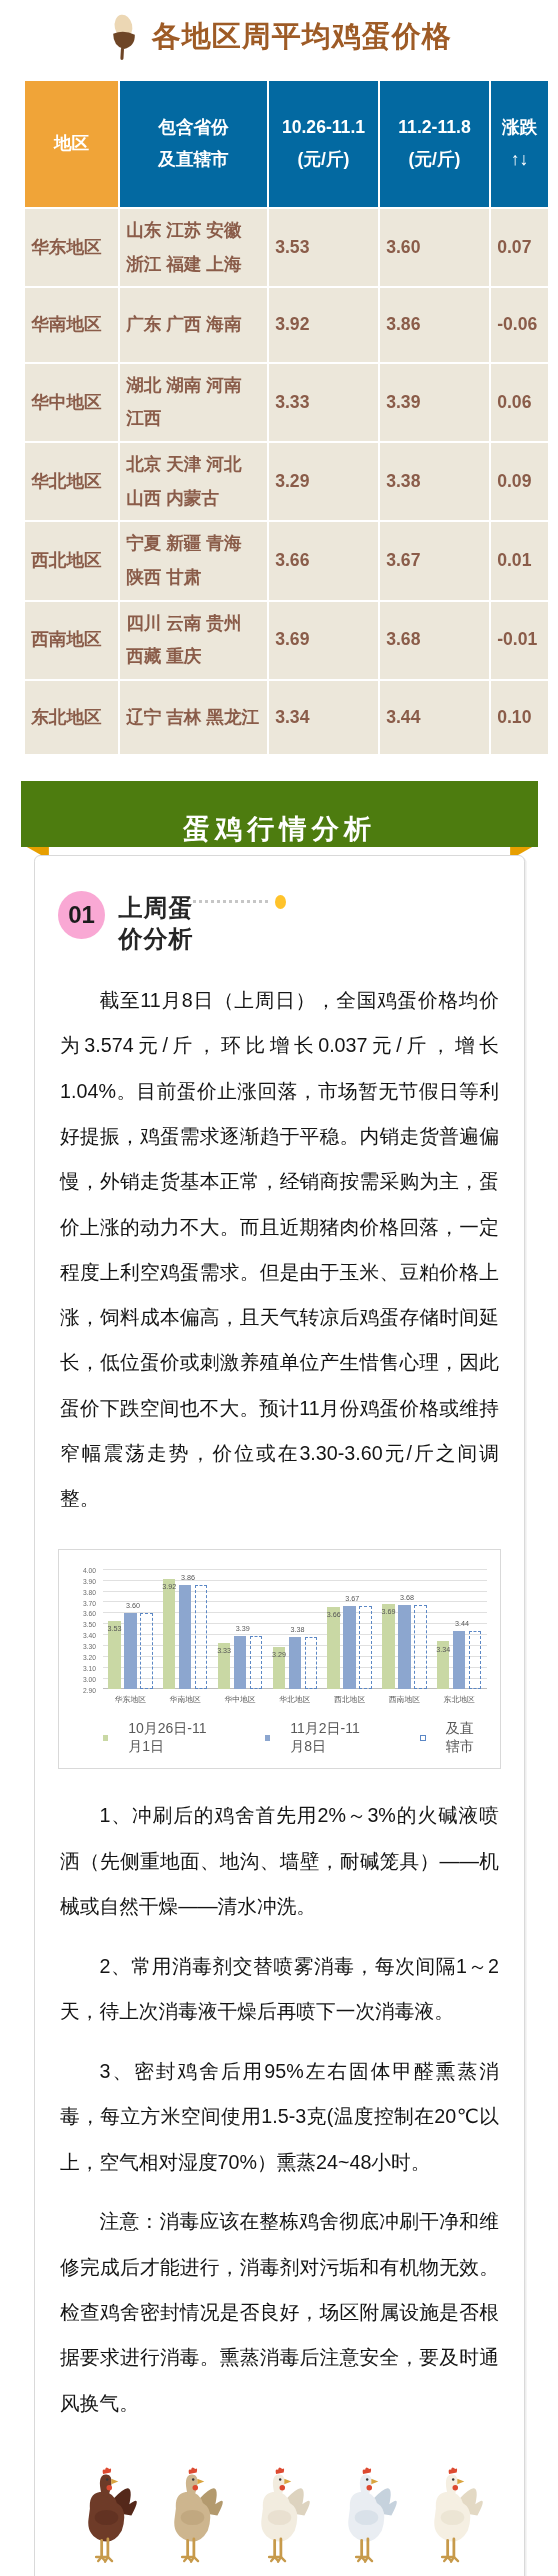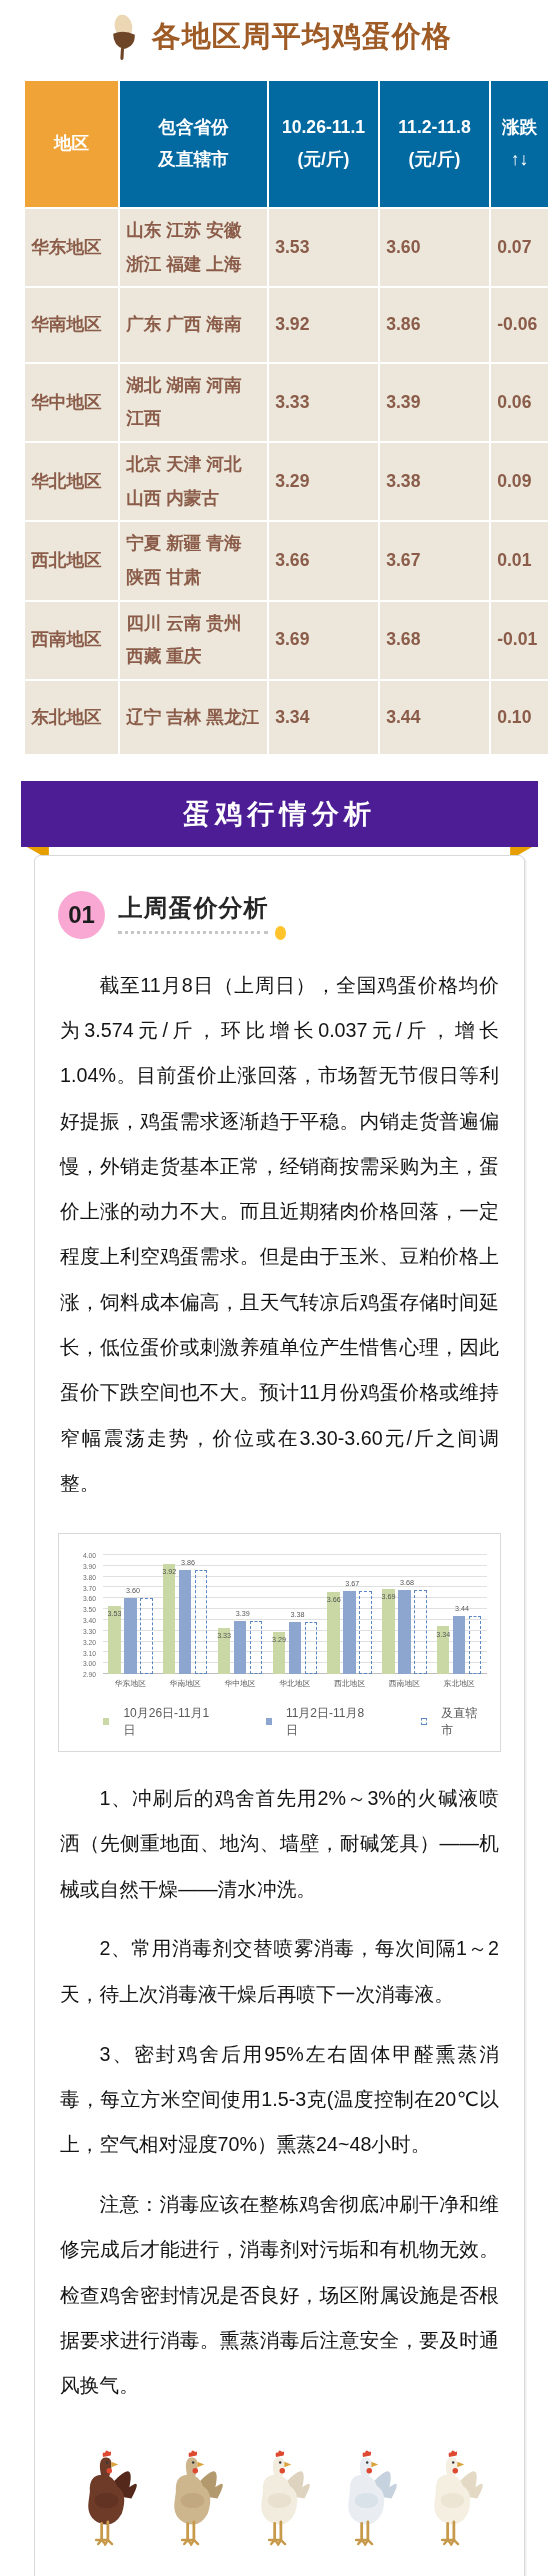--- a/index.html
+++ b/index.html
@@ -19,37 +19,37 @@
                  white-space:pre-line;line-height:1.8;height:116px;}
   table.price th.first{background:#f0a438;}
   col.c-region{width:93px;} col.c-prov{width:147px;} col.c-w1{width:109px;}
   col.c-w2{width:109px;} col.c-chg{width:57px;}
   table.price td{background:#ece7da;color:#8a5c49;font-size:17.6px;font-weight:bold;
                  height:63px;line-height:1.9;}
   td.c-prov{font-size:17px;}
   td.c-w1,td.c-w2,td.c-chg{font-size:18px;}
 
   
-  .banner{position:relative;margin:25px 20.7px 0 20.7px;height:66px;background:#4c1d95;
-          display:flex;align-items:center;justify-content:center;}
+  .banner{position:relative;margin:25px 20.7px 0 20.7px;height:66px;background:#4d7c0f;
+          display:flex;align-items:flex-end;justify-content:center;}
   .banner .banner-text{color:#fff;font-size:27px;font-weight:bold;letter-spacing:5.2px;}
   .banner .notch{position:absolute;top:100%;width:22px;height:12.4px;background:#e79f00;}
   .banner .notch.l{left:6.2px;clip-path:polygon(0 0,100% 0,100% 100%);}
   .banner .notch.r{right:6.2px;clip-path:polygon(0 0,100% 0,0 100%);}
 
   
   .card{margin:8.3px 34px 14.5px 34px;background:#fff;border:1px solid #d9d9d9;border-radius:6.2px;
         padding:29px 23px 31px 23px;box-shadow:1.6px 1.6px 0 #eee;position:relative;z-index:2;}
 
   
   .section-head{display:flex;align-items:flex-start;gap:13.4px;margin-top:5.2px;}
   .section-head .num-circle{flex:0 0 auto;width:47px;height:48px;border-radius:50%;
         background:#f9a8d4;display:flex;align-items:center;justify-content:center;
         font-size:24px;font-weight:bold;color:#1c1c1c;}
-  .section-head .head-col{display:inline-flex;flex-direction:column;padding-top:1px;}
+  .section-head .head-col{display:inline-flex;flex-direction:row;padding-top:1px;}
   .section-head .head-title{font-size:24px;font-weight:bold;color:#262626;letter-spacing:1px;line-height:1.3;}
   .dash-line{position:relative;margin-top:8.3px;height:0;border-top:3.1px dotted #c6c6c6;width:100%;}
   .dash-line::after{content:"";position:absolute;right:-17.6px;top:-7.8px;width:11px;height:14px;
         background:#ffc32b;border-radius:50%;}
 
   
   .para{font-size:19.7px;color:#141414;line-height:2.3;text-align:justify;
         text-indent:2em;margin:14.5px 2.1px 0 2.1px;font-weight:500;}
   .para.first{margin-top:24px;}
 
@@ -61,21 +61,21 @@
   .ytick{position:absolute;left:-34px;width:27px;text-align:right;font-size:6.7px;color:#6b6b6b;}
   .chart-groups{position:absolute;left:0;right:0;bottom:0;top:0;display:flex;
         justify-content:space-around;align-items:flex-end;}
   .bargroup{position:relative;display:flex;align-items:flex-end;gap:3.6px;height:100%;}
   .bar{width:12.4px;}
   .bar.forecast{background:transparent;border:1px dashed #5b87c5;box-sizing:border-box;}
   .bar-label{position:absolute;font-size:7.2px;color:#565656;width:25px;text-align:center;white-space:nowrap;}
   .chart-xlabels{display:flex;justify-content:space-around;margin-top:4.1px;}
   .chart-xlabels div{font-size:7.8px;color:#595959;width:52px;text-align:center;}
   .chart-legend{display:flex;justify-content:center;gap:49px;margin:15.5px 0 5.2px 0;align-items:center;}
-  .legend-item{display:flex;align-items:center;gap:14px;font-size:12px;color:#595959;}
+  .legend-item{display:flex;align-items:center;gap:20px;font-size:14px;color:#595959;}
   .swatch{width:6.7px;height:6.7px;display:inline-block;}
   .swatch.dashed{background:#fff;border:0.8px dashed #5b87c5;box-sizing:border-box;}
 
   
   .chicken-row{display:flex;justify-content:space-around;align-items:flex-end;margin-top:36px;padding:0 5.2px;}
   .chicken{display:flex;flex-direction:column;align-items:center;width:88px;}
   .chicken svg{width:83px;height:111px;}
 
   .sect2{margin-top:28px;}
 </style>

